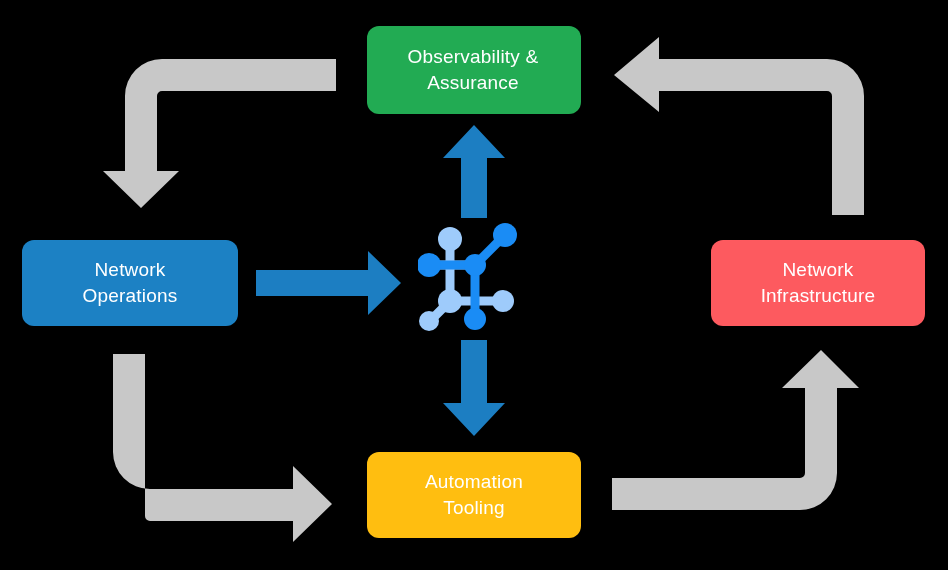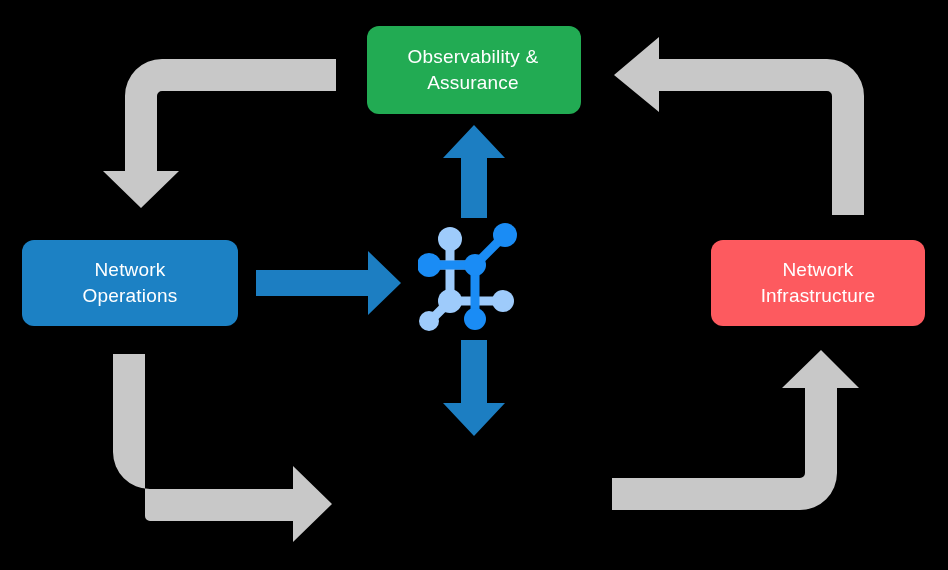--- a/index.html
+++ b/index.html
@@ -199,14 +199,16 @@
 
   <div class="node-box" id="box-observability" style="background:#22ab53;">Observability &amp;
 Assurance</div>
 
   <div class="node-box" id="box-network-operations" style="background:#1c81c4;">Network
 Operations</div>
 
   <div class="node-box" id="box-network-infrastructure" style="background:#fd5a5f;">Network
 Infrastructure</div>
 
+  <div class="node-box" id="box-automation-tooling" style="background:#ffbe10;">Automation
+Tooling</div>
 
 </div>
 
 </body></html>

